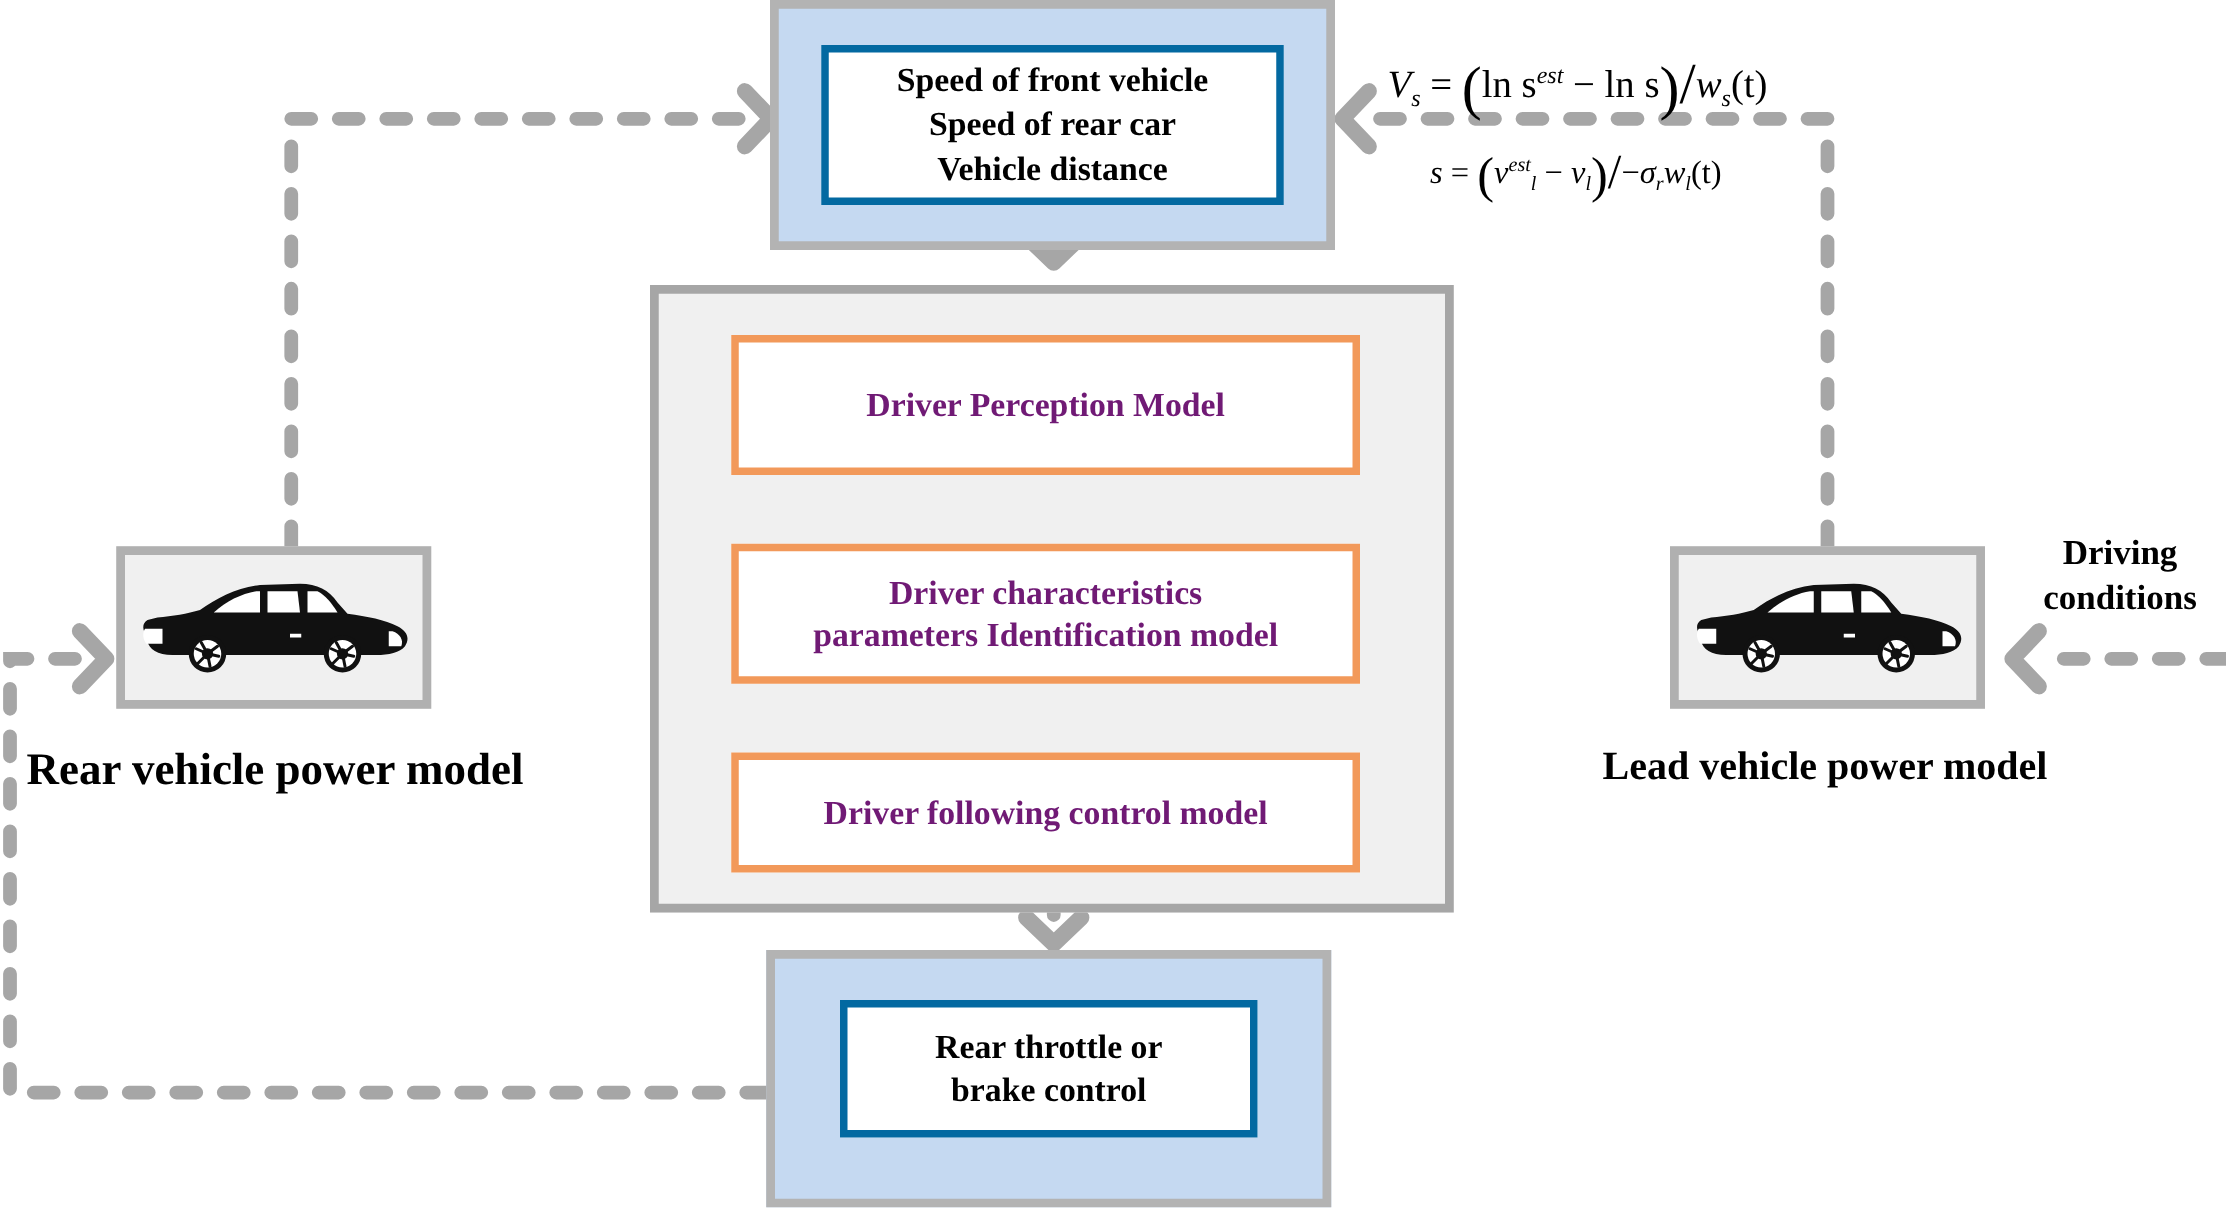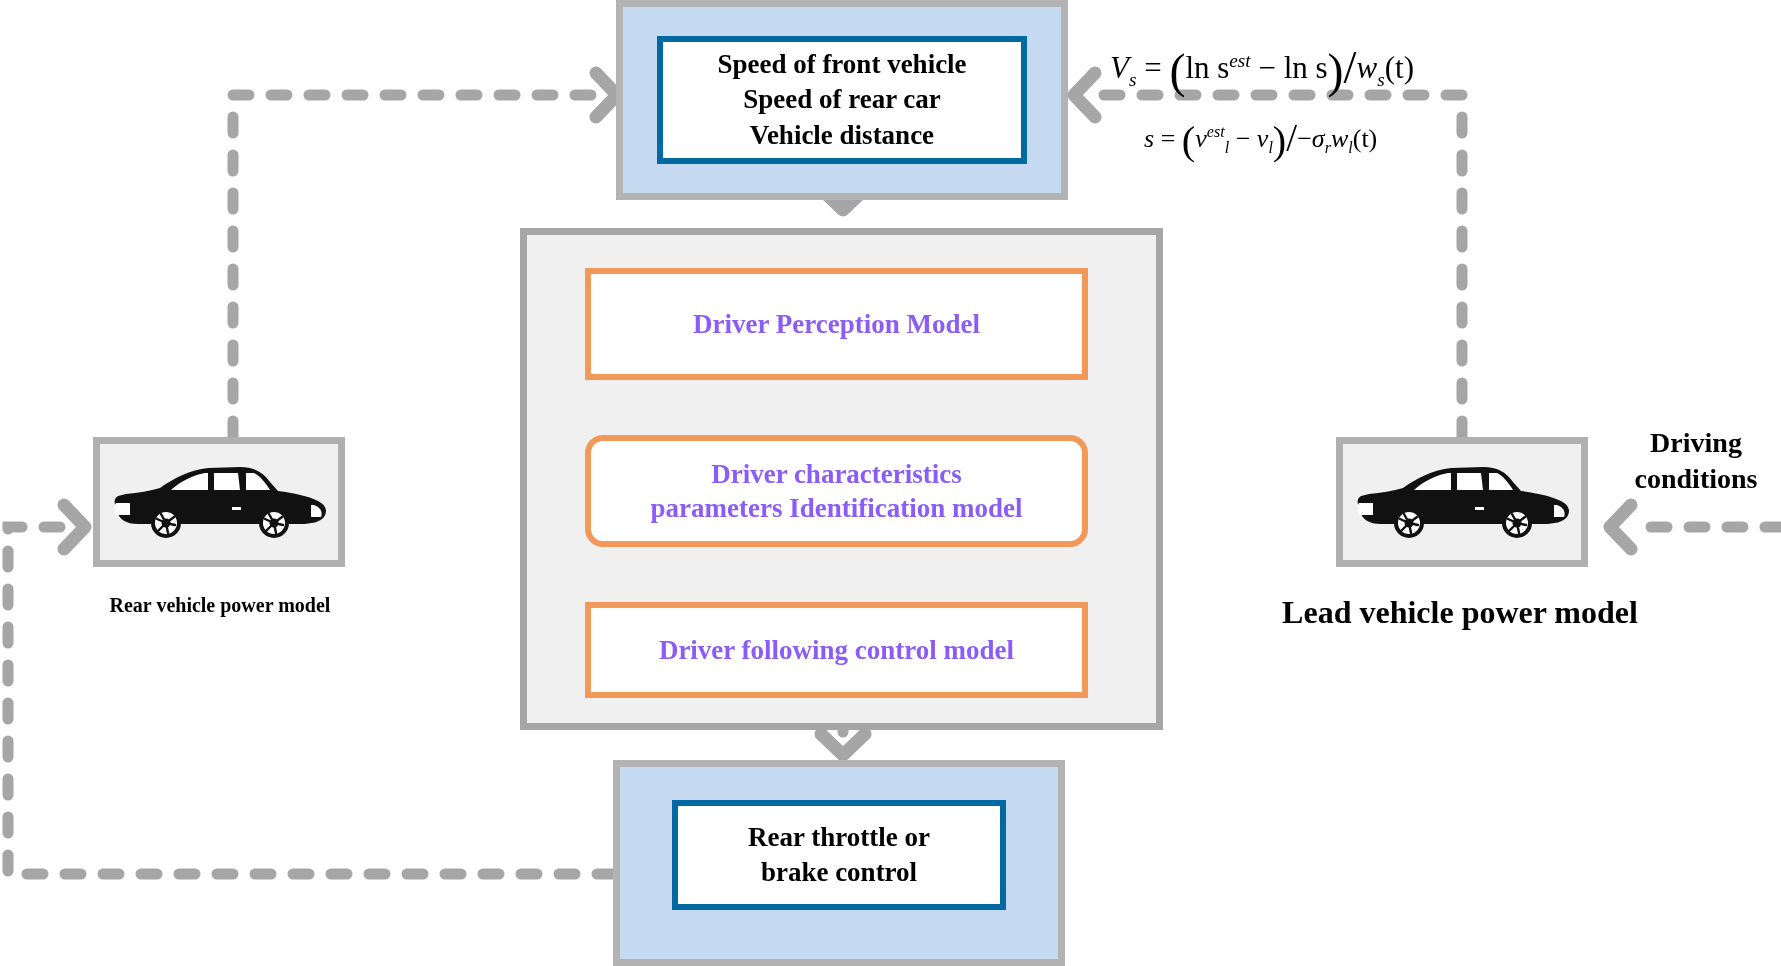--- a/index.html
+++ b/index.html
@@ -40,21 +40,21 @@
   }
 
   .orange-box {
     position: absolute;
     background: #ffffff;
     border: 6px solid #f2995a;
     box-sizing: border-box;
     display: flex; align-items: center; justify-content: center;
     text-align: center;
     font-weight: bold;
-    color: #8b5cf6;
+    color: #701a75;
   }
 
   .vehicle-box {
     background: #f0f0f0;
     border: 7px solid #b0b0b0;
     box-sizing: border-box;
     display: flex; align-items: center; justify-content: center;
   }
   .vehicle-box svg { display: block; }
 
@@ -134,21 +134,21 @@
       </div>
     </div>
   </div>
 
   <div class="node gray-panel" style="left:520px; top:228px; width:643px; height:502px;">
 
     <div class="orange-box" style="left:58px; top:33px; width:503px; height:112px; font-size:27px;">
       <span>Driver Perception Model</span>
     </div>
 
-    <div class="orange-box" style="left:58px; top:200px; width:503px; height:112px; font-size:27px; line-height:1.26;border-radius:18px;">
+    <div class="orange-box" style="left:58px; top:200px; width:503px; height:112px; font-size:27px; line-height:1.26;">
       <div>
         <div>Driver characteristics</div>
         <div>parameters Identification model</div>
       </div>
     </div>
 
     <div class="orange-box" style="left:58px; top:367px; width:503px; height:96px; font-size:27px;">
       <span>Driver following control model</span>
     </div>
   </div>
@@ -179,21 +179,21 @@
         <circle cx="58" cy="60" r="11" fill="#ffffff"></circle>
         <circle cx="58" cy="60" r="4.5" fill="#111111"></circle>
         <path d="M58 60 L66 54 M58 60 L67 62 M58 60 L60 70 M58 60 L50 68 M58 60 L49 56 M58 60 L53 51" stroke="#111111" stroke-width="2.4" stroke-linecap="round"></path>
         <circle cx="166" cy="60" r="15" fill="#111111"></circle>
         <circle cx="166" cy="60" r="11" fill="#ffffff"></circle>
         <circle cx="166" cy="60" r="4.5" fill="#111111"></circle>
         <path d="M166 60 L174 54 M166 60 L175 62 M166 60 L168 70 M166 60 L158 68 M166 60 L157 56 M166 60 L161 51" stroke="#111111" stroke-width="2.4" stroke-linecap="round"></path>
       </svg>
     </span>
   </div>
-  <div class="caption" style="left:0px; top:594px; width:440px; font-size:20px;">
+  <div class="caption" style="left:0px; top:594px; width:440px; font-size:36px;">
     <span>Rear vehicle power model</span>
   </div>
 
   <div class="node vehicle-box" style="left:1336px; top:437px; width:252px; height:130px;">
     <span>
       <svg width="222" height="78" viewBox="0 0 222 78" xmlns="http://www.w3.org/2000/svg">
         <path fill="#111111" d="M10 46 C6 42 5 36 10 33 L18 31 C30 30 42 28 52 25
           C66 15 82 7 100 5 L132 4 C146 4 155 9 162 19 L170 28
           C186 30 200 33 210 38 C218 42 220 48 216 54
           C212 59 203 61 193 61 L30 61 C18 61 11 56 10 50 Z"></path>

